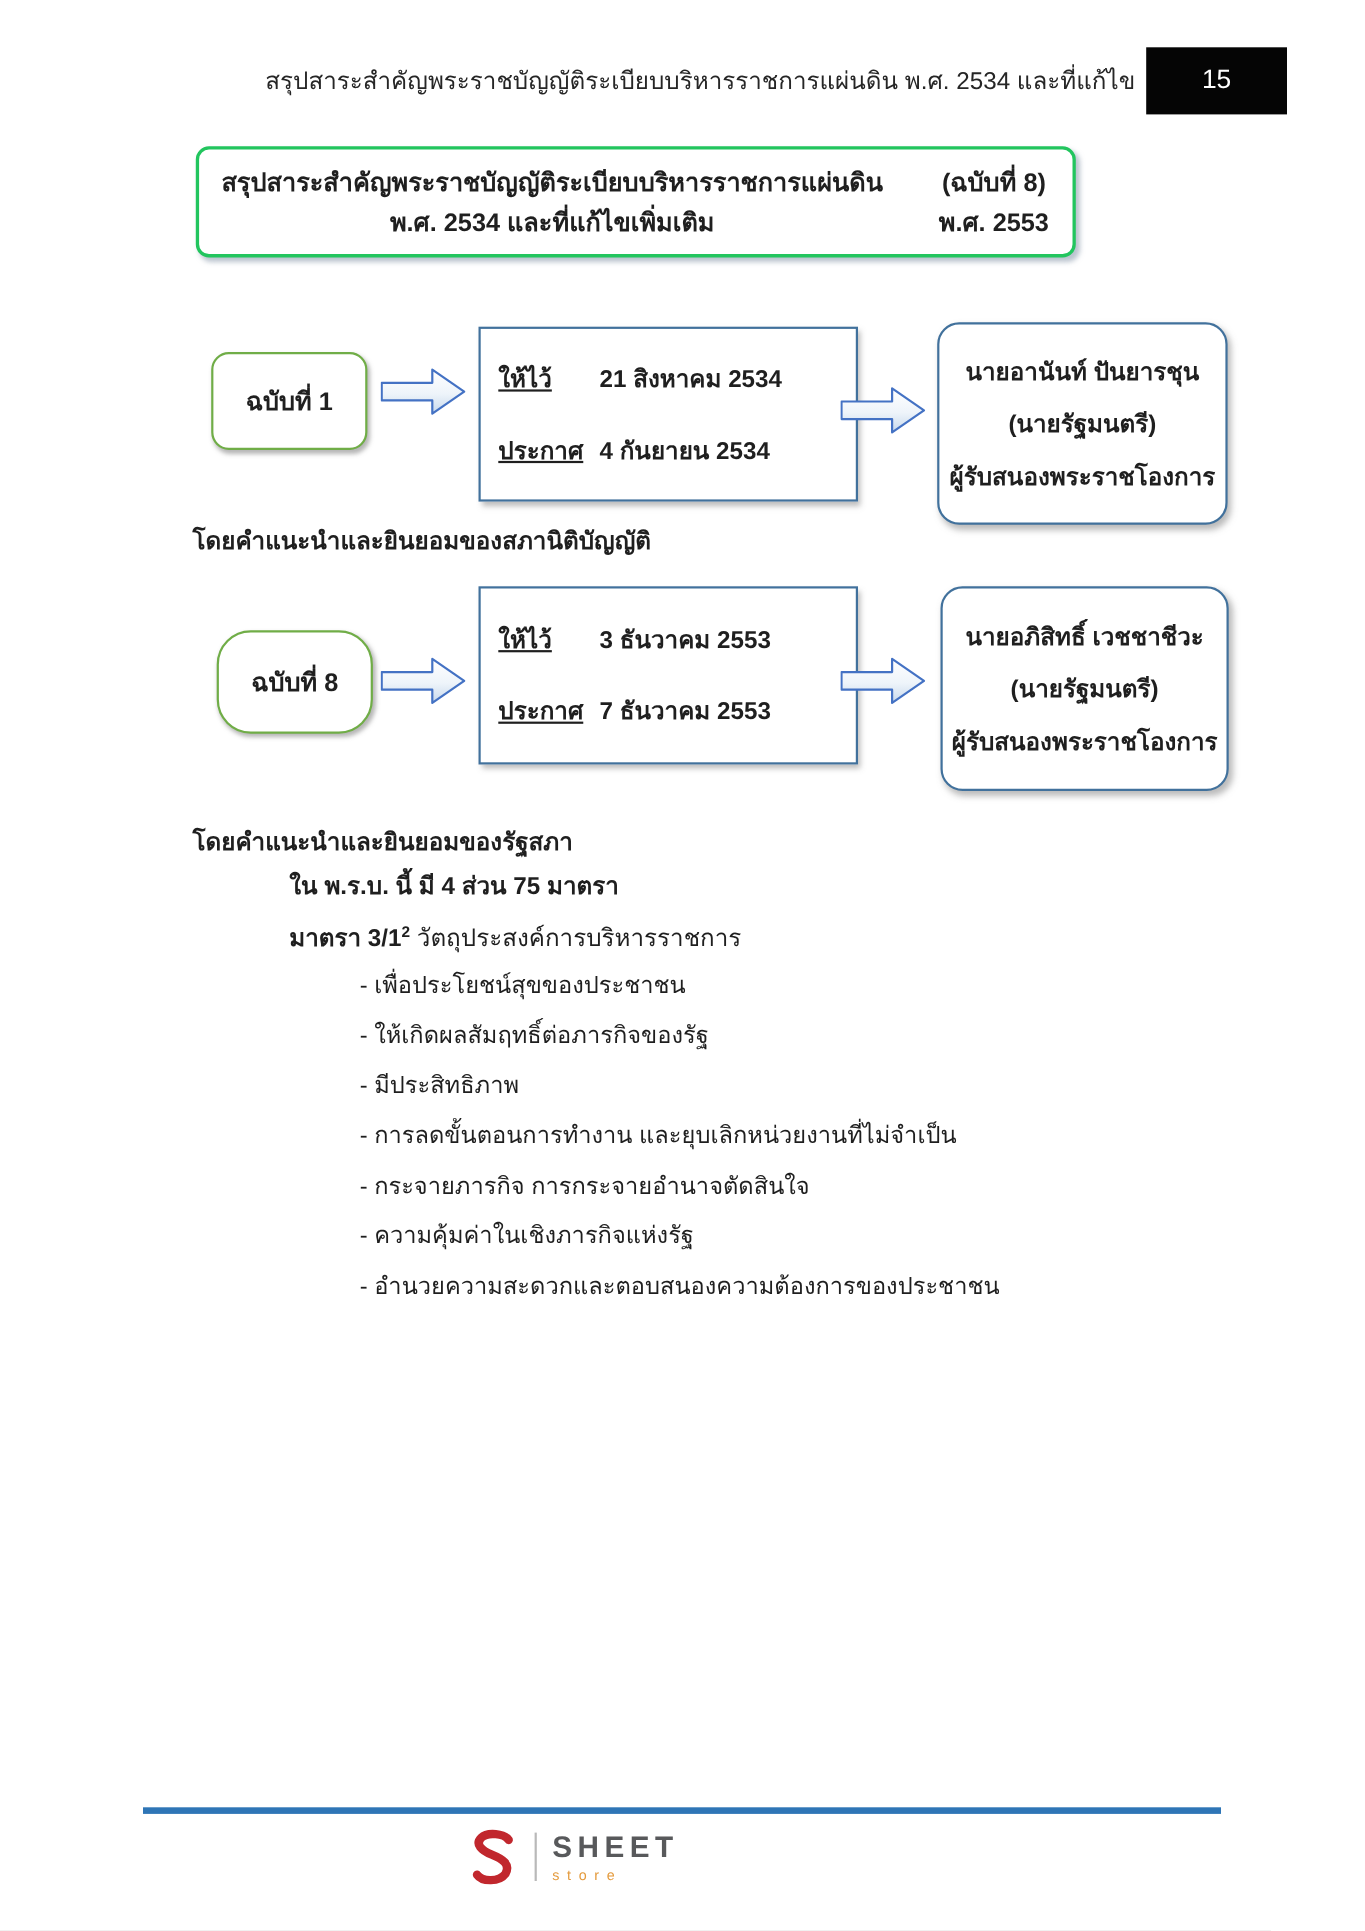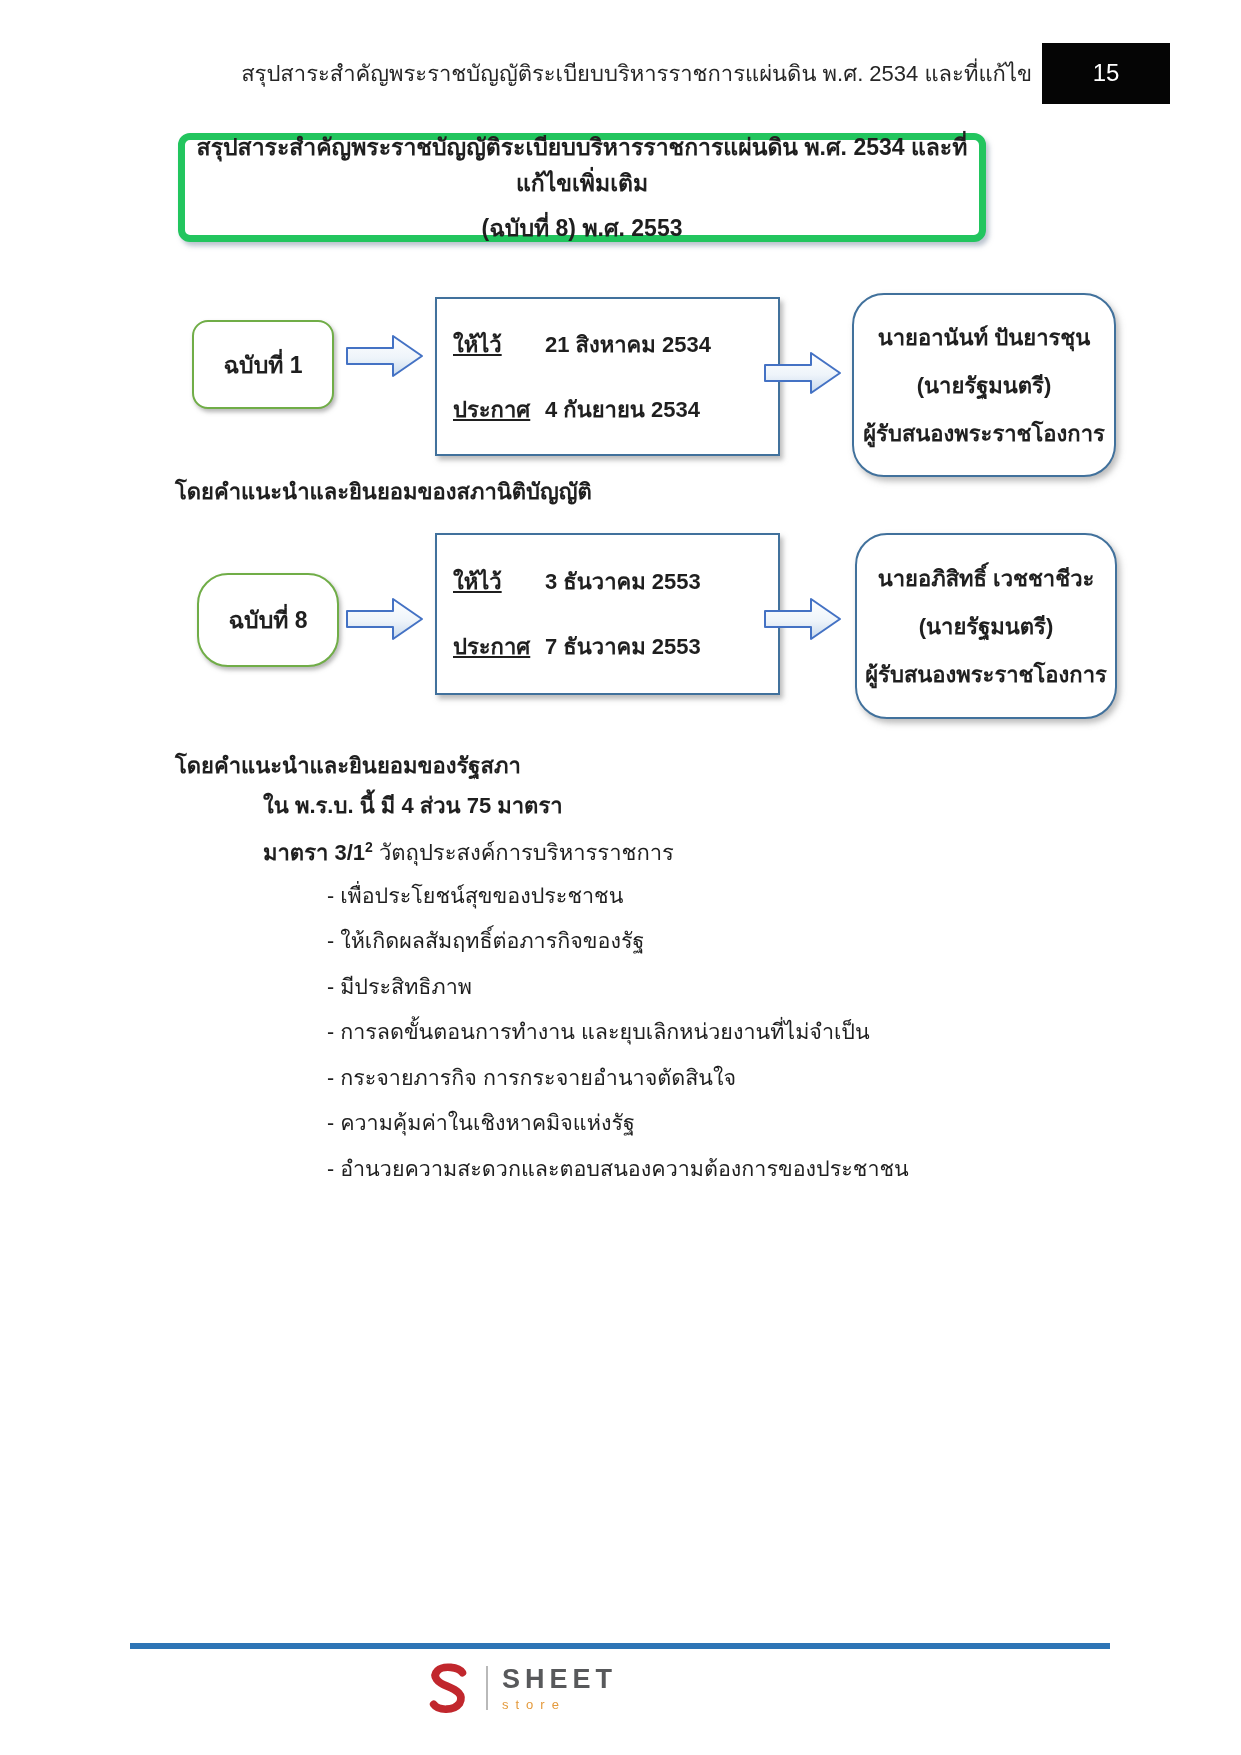--- a/index.html
+++ b/index.html
@@ -19,23 +19,23 @@
   .header-title { font-size:22px; color:#262626; white-space:nowrap; }
   .page-num-box {
     width:128px; height:61px; background:#050505;
     display:flex; align-items:center; justify-content:center;
     color:#ffffff; font-size:24px;
   }
 
   
   .title-box {
     left:178px; top:133px; width:794px; height:95px;
-    border:7px solid #22c55e; border-radius:12px;
+    border:3px solid #22c55e; border-radius:12px;
     box-shadow:3px 4px 5px rgba(130,145,165,0.55);
-    display:flex; flex-direction:column; justify-content:center; align-items:center;
+    display:flex; flex-direction:row; justify-content:center; align-items:center;
     gap:9px; background:#ffffff;
   }
   .title-box .t-line { font-size:23px; font-weight:bold; text-align:center; }
 
   
   .edition-box {
     border:2.5px solid #70AD47; border-radius:16px; background:#ffffff;
     box-shadow:2px 3px 4px rgba(110,110,110,0.5);
     display:flex; align-items:center; justify-content:center;
     font-size:23px; font-weight:bold;
@@ -43,21 +43,21 @@
   .date-box {
     border:2px solid #41719C; background:#ffffff;
     box-shadow:3px 4px 5px rgba(120,120,120,0.5);
     display:flex; flex-direction:column; justify-content:center; gap:30px;
     padding-left:16px;
   }
   .date-line { display:flex; font-size:22px; font-weight:bold; }
   .date-line .lbl { text-decoration:underline; width:92px; flex:0 0 auto; }
   .date-line .dt  { white-space:nowrap;text-align:center; }
   .signer-box {
-    border:2px solid #41719C; border-radius:32px; background:#ffffff;
+    border:2px solid #41719C; border-radius:20px; background:#ffffff;
     box-shadow:3px 4px 6px rgba(120,120,120,0.5);
     display:flex; flex-direction:column; justify-content:center; align-items:center;
     gap:13px; font-size:22px; font-weight:bold; text-align:center;
   }
   .signer-box .role { }
   .arrow { width:78px; height:46px; }
 
   
   .note { font-size:22px; font-weight:bold; white-space:nowrap; }
   .section-heading {
@@ -176,21 +176,21 @@
   <div class="abs article-line" style="left:263px; top:835px;">
     <span class="a-lbl">มาตรา 3/1</span><sup>2</sup><span> วัตถุประสงค์การบริหารราชการ</span>
   </div>
 
   <div class="abs bullets" style="left:327px; top:872px;">
     <div class="bullet">- เพื่อประโยชน์สุขของประชาชน</div>
     <div class="bullet">- ให้เกิดผลสัมฤทธิ์ต่อภารกิจของรัฐ</div>
     <div class="bullet">- มีประสิทธิภาพ</div>
     <div class="bullet">- การลดขั้นตอนการทำงาน และยุบเลิกหน่วยงานที่ไม่จำเป็น</div>
     <div class="bullet">- กระจายภารกิจ การกระจายอำนาจตัดสินใจ</div>
-    <div class="bullet">- ความคุ้มค่าในเชิงหาคมิจแห่งรัฐ</div>
+    <div class="bullet">- ความคุ้มค่าในเชิงภารกิจแห่งรัฐ</div>
     <div class="bullet">- อำนวยความสะดวกและตอบสนองความต้องการของประชาชน</div>
   </div>
 
   <div class="abs footer-bar"></div>
 
   <div class="abs footer-logo-row">
     <svg class="logo-s-icon" viewBox="0 0 48 52">
       <path d="M38,10 C34,4 18,2 12,8 C6,14 12,20 22,24 C32,28 40,33 35,42 C29,50 13,50 8,43" fill="none" stroke="#C1272D" stroke-width="8" stroke-linecap="round"></path>
     </svg>
     <div class="logo-divider"></div>

